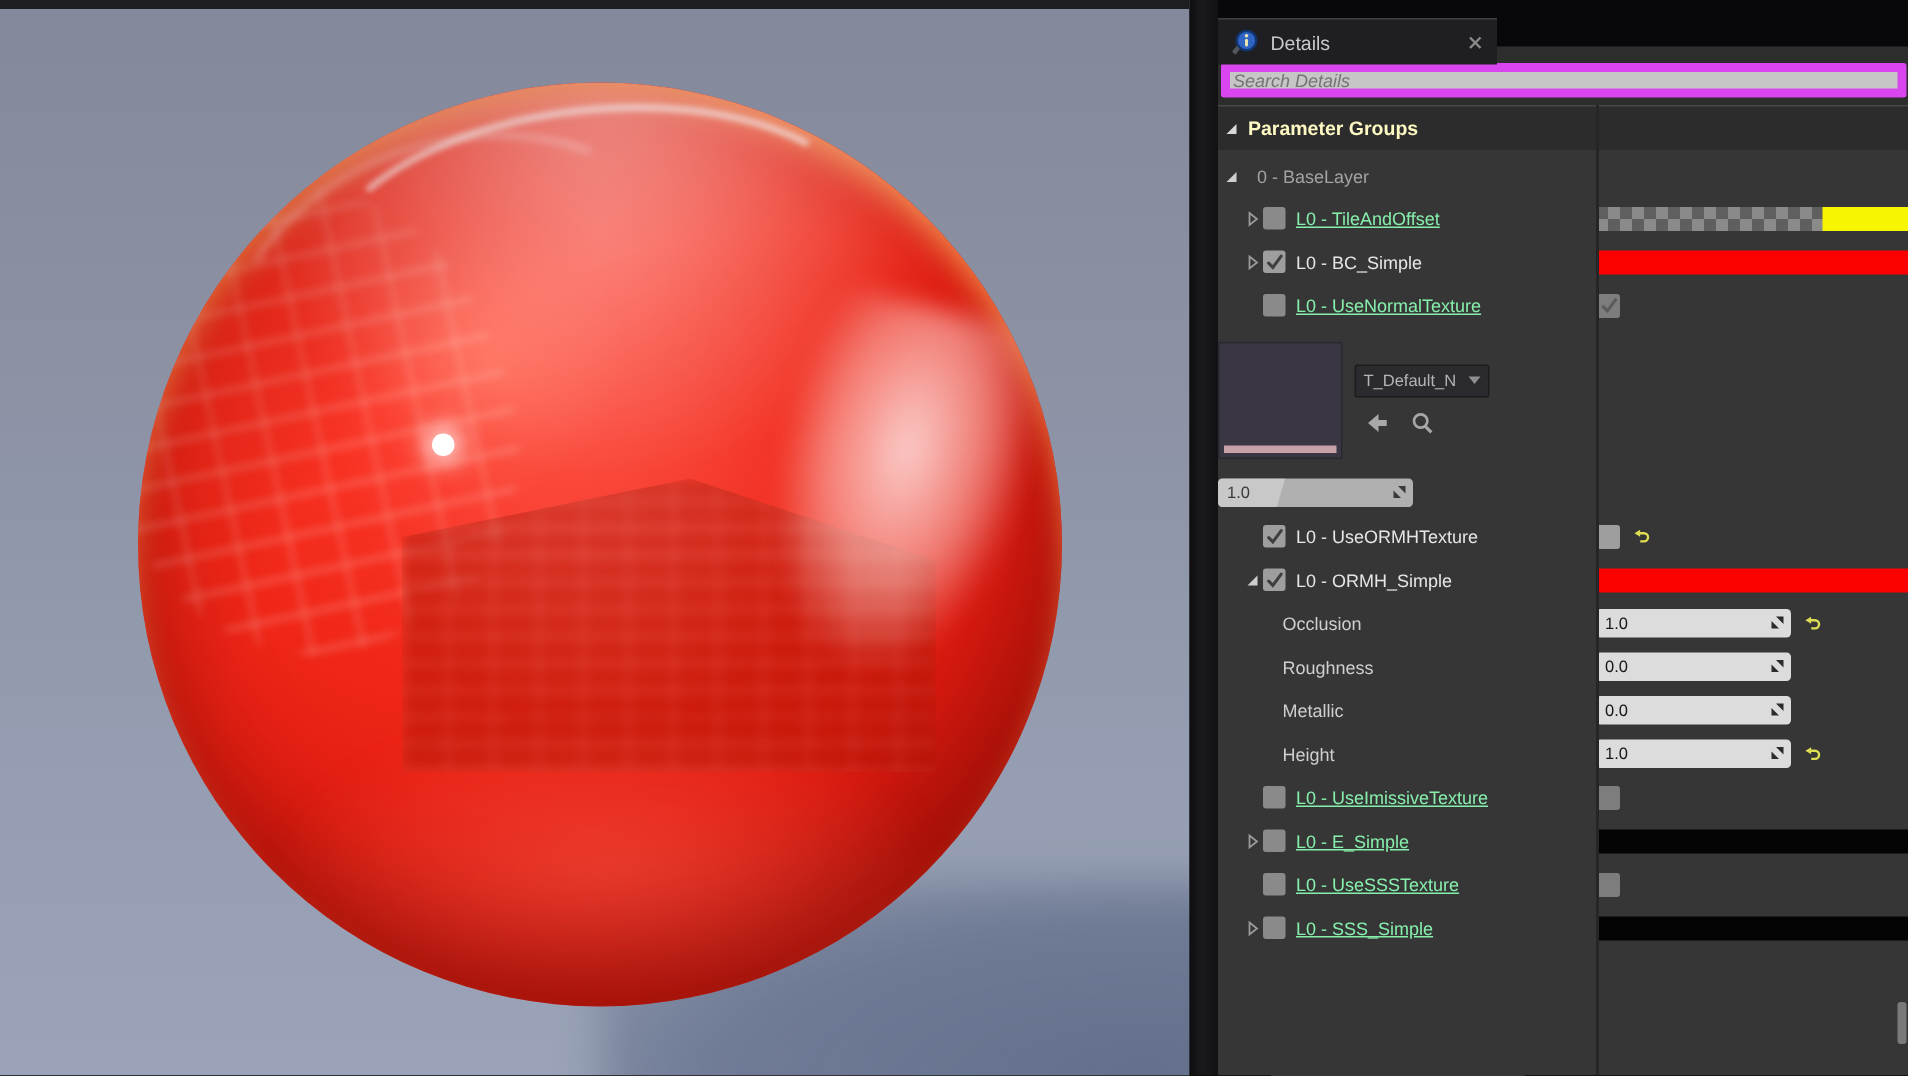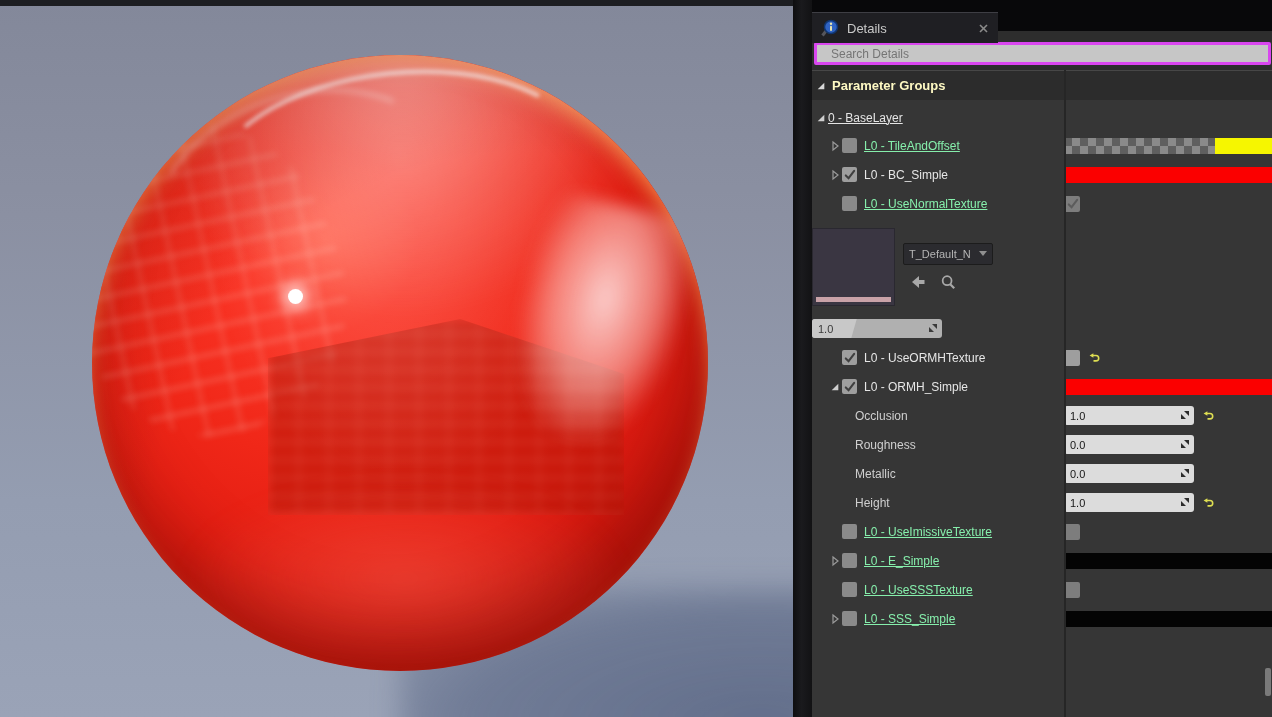--- a/index.html
+++ b/index.html
@@ -54,40 +54,40 @@
   .splitter{position:absolute;left:793px;top:0;width:19px;height:717px;
     background:linear-gradient(90deg,#0e0e10 0%,#1a1a1d 45%,#121214 100%);}
   
   .panel{position:absolute;left:812px;top:0;width:460px;height:717px;background:#363636;}
   .tabbar{position:relative;height:31px;background:#08080a;}
   .tab{position:absolute;left:0;top:12px;width:186px;height:31px;background:#1f1f23;
     border-top:1px solid #3e3e44;box-sizing:border-box;display:flex;align-items:center;padding:0 8px;}
   .tab-title{color:#c9c9c9;font-size:13px;margin-left:8px;flex:1;}
   .tab-close{margin-right:2px;display:flex;align-items:center;}
   .searchrow{height:39px;background:#2d2d2d;box-sizing:border-box;padding:11px 1px 5px 2px;}
-  .search-input{width:100%;height:23px;box-sizing:border-box;border:3px solid #d946ef;border-radius:2px;
-    background:#c6c6c6;color:#333;font-size:12px;padding:0 14px;font-family:"Liberation Sans",sans-serif;outline:none;}
+  .search-input{width:100%;height:23px;box-sizing:border-box;border:6px solid #d946ef;border-radius:2px;
+    background:#c6c6c6;color:#333;font-size:12px;padding:0 2px;font-family:"Liberation Sans",sans-serif;outline:none;font-style:italic;}
   .search-input::placeholder{color:#757575;}
   .cat-header{height:30px;background:#2c2c2c;border-top:1px solid #474747;box-sizing:border-box;
     display:flex;align-items:center;padding-left:4px;}
   .cat-title{color:#fef9c3;font-size:13px;font-weight:bold;margin-left:6px;}
   .rows{position:relative;padding-top:4px;}
   .col-divider{position:absolute;left:252px;top:70px;bottom:0;width:2px;background:#262626;}
   .row{display:flex;height:29px;position:relative;}
   .row.group{height:27px;}
   .row.tall{height:96px;}
   .cell-name{width:252px;display:flex;align-items:center;box-sizing:border-box;padding-left:16px;}
   .cell-name.grp{padding-left:4px;}
   .cell-name.sub{padding-left:43px;}
   .cell-val{flex:1;display:flex;align-items:center;box-sizing:border-box;padding-left:0;position:relative;}
   .exp{width:14px;display:flex;align-items:center;justify-content:center;}
   .lbl{font-size:12px;color:#e6e6e6;margin-left:7px;white-space:nowrap;}
   .lbl.dis{color:#86efac;text-decoration:underline;}
   .lbl.sub{color:#cfcfcf;margin-left:0;}
-  .lbl.grp{color:#e5e5e5;margin-left:2px;text-decoration:underline;}
+  .lbl.grp{color:#a3a3a3;margin-left:12px;}
   .cb{width:15px;height:15px;border-radius:2px;background:#9e9e9e;display:flex;align-items:center;justify-content:center;flex:0 0 auto;}
   .cb.dim{background:#8a8a8a;}
   .cb.big{width:16px;height:16px;}
   .cb.valdis{background:#7d7d7d;}
   .colorbar{height:16px;flex:1;position:relative;}
   .colorbar.red{background:#fb0000;}
   .colorbar.black{background:#040404;}
   .colorbar.checker{
     background-color:#5f5f5f;
     background-image:linear-gradient(45deg,#8a8a8a 25%,transparent 25%,transparent 75%,#8a8a8a 75%),

